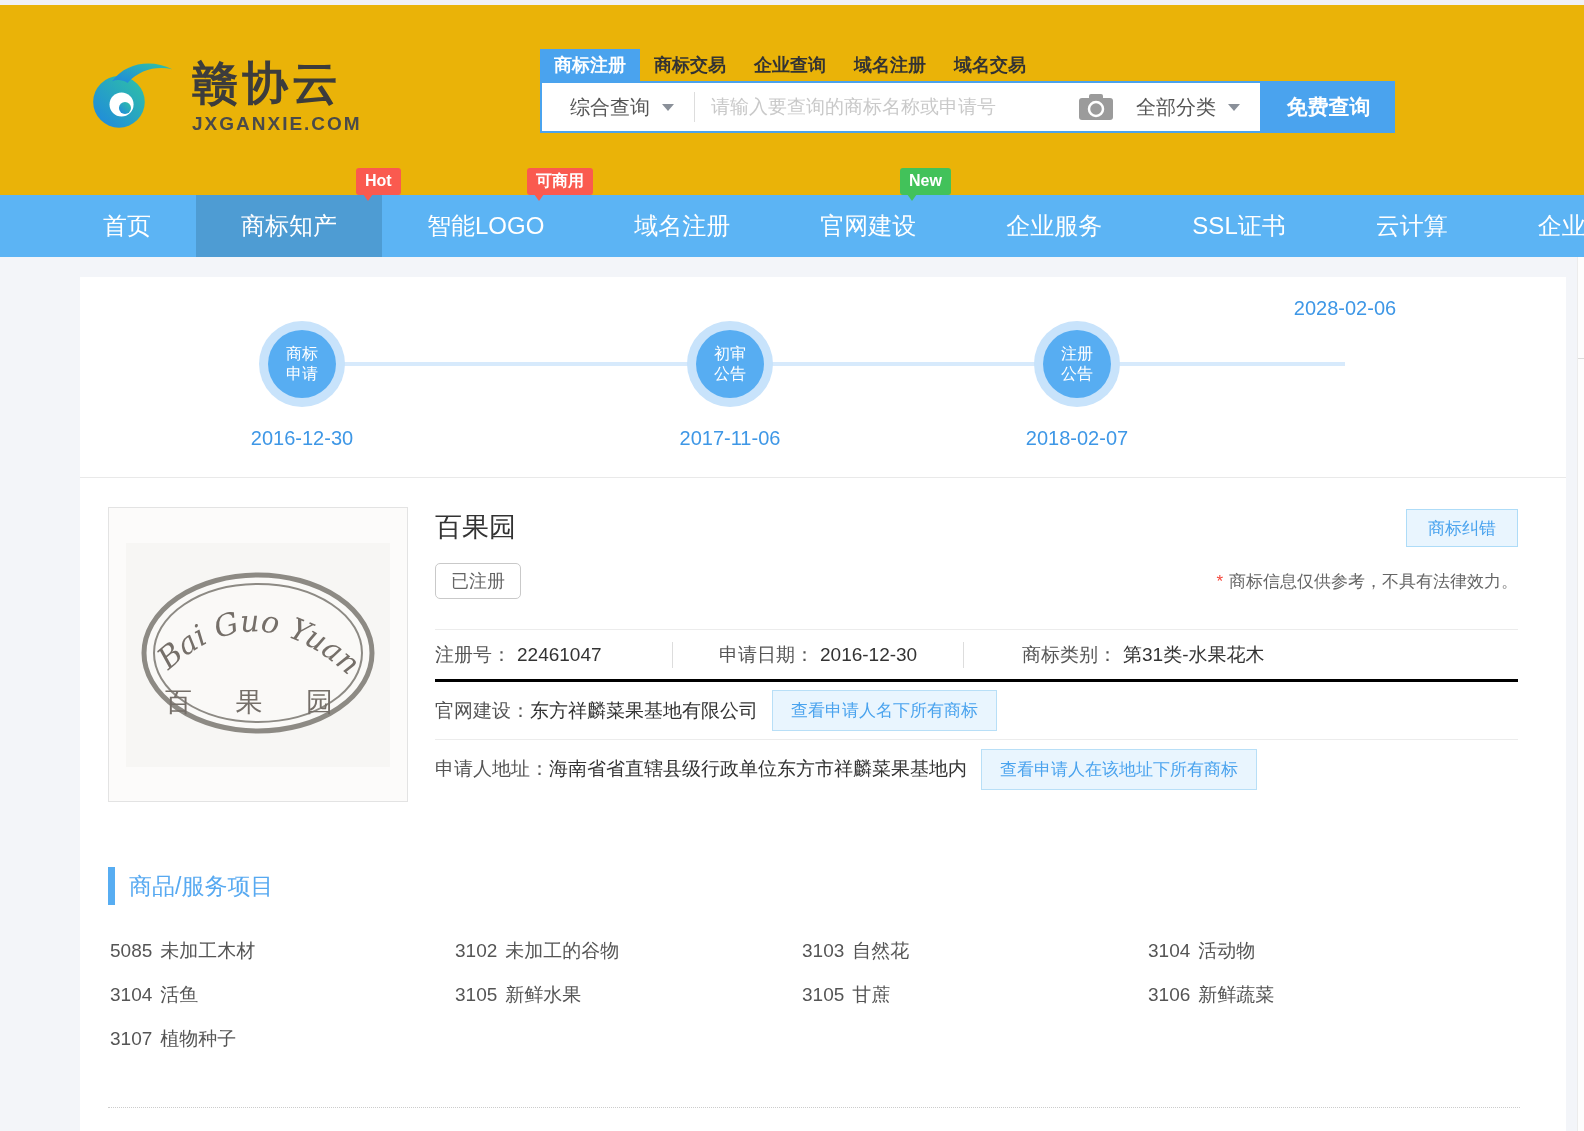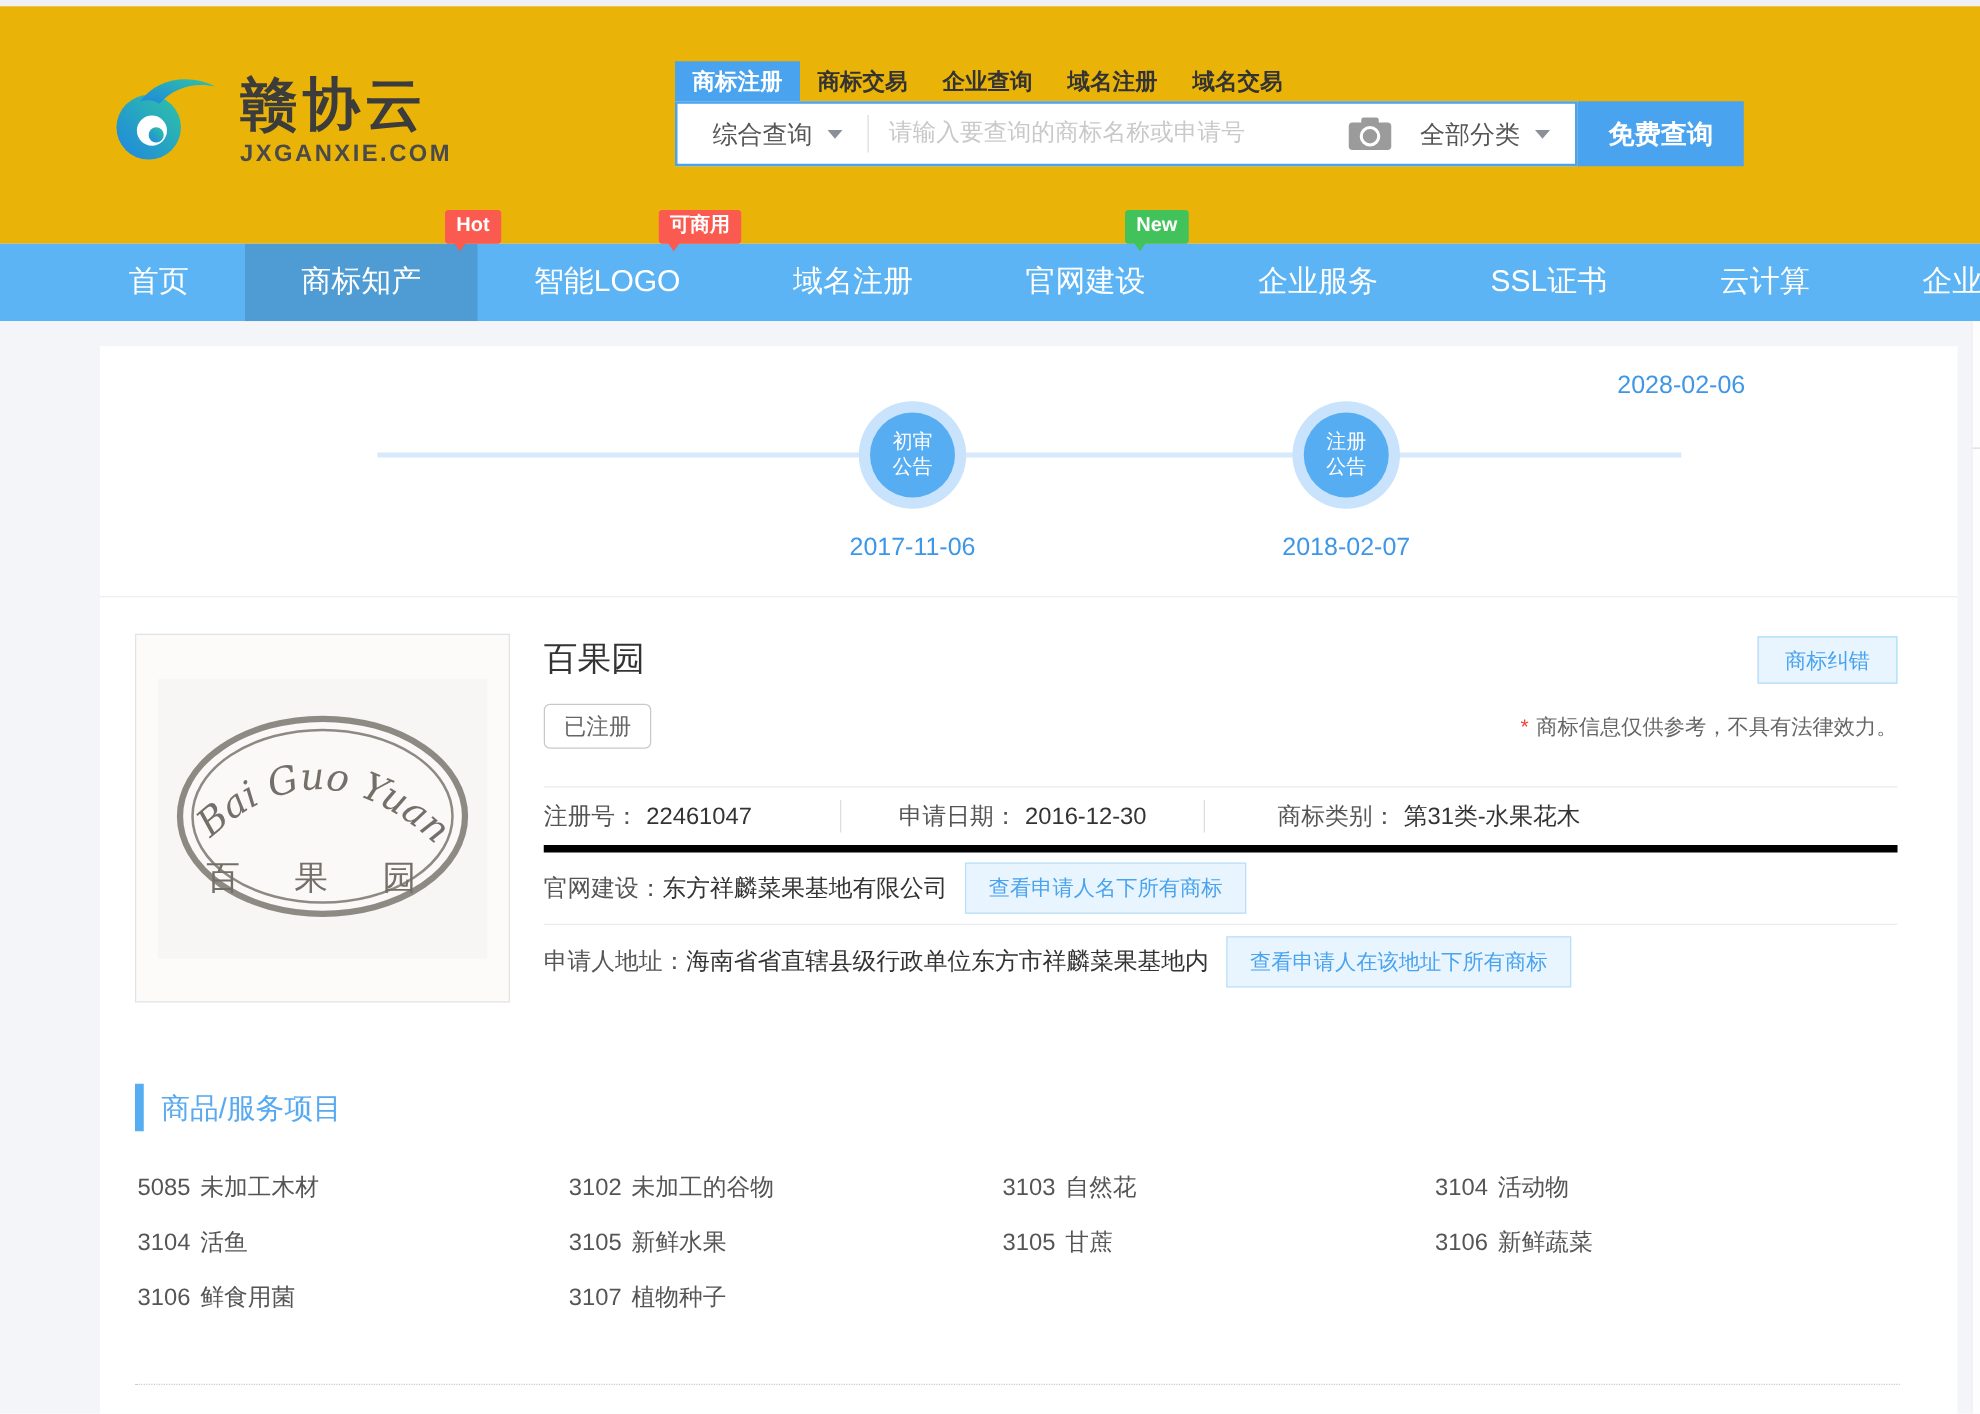--- a/index.html
+++ b/index.html
@@ -69,21 +69,21 @@
   .tm-row1 { display:flex; justify-content:space-between; align-items:flex-start; margin-top:31px; }
   .tm-title { font-size:27px; color:#333; }
   .tm-correct { width:112px; height:38px; background:#e9f5fe; border:1px solid #aedcf8; color:#4aa3ee;
     font-size:17px; cursor:pointer; font-family:inherit; }
   .tm-row2 { display:flex; justify-content:space-between; align-items:center; margin-top:16px; }
   .tm-status { display:inline-block; border:1px solid #c9c9c9; border-radius:5px; padding:5px 15px;
     font-size:18px; color:#666; }
   .tm-disclaimer { font-size:17px; color:#666; }
   .tm-disclaimer .star { color:#f4453a; margin-right:6px; }
   .tm-fields { display:flex; align-items:center; height:53px; margin-top:30px;
-    border-top:1px solid #ececec; border-bottom:6px solid #000000; font-size:19px; }
+    border-top:1px solid #ececec; border-bottom:3px solid #000000; font-size:19px; }
   .tm-field .lbl { color:#555; } .tm-field .val { color:#333; margin-left:6px; }
   .f1 { width:237px; } .f2 { width:290px; padding-left:46px; } .f3 { padding-left:58px; }
   .fsep { width:1px; height:26px; background:#ddd; }
   .tm-line { display:flex; align-items:center; height:58px; border-bottom:1px solid #ececec; font-size:19px; }
   .tm-line:last-of-type { border-bottom:none; }
   .tm-line .lbl { color:#555; } .tm-line .val { color:#333; }
   .mini-btn { margin-left:14px; background:#e9f5fe; border:1px solid #b8dff7; color:#4aa3ee;
     font-size:17px; padding:8px 18px; cursor:pointer; font-family:inherit; }
 
   
@@ -169,20 +169,29 @@
   </ul>
   <span class="nav-badge badge-red" style="left:356px">Hot</span>
   <span class="nav-badge badge-red" style="left:527px">可商用</span>
   <span class="nav-badge badge-green" style="left:900px">New</span>
 </nav>
 
 <div class="main">
 
   <section class="card timeline-card">
     <div class="tl-line"></div>
+    <div class="tl-step" style="left:142px">
+      <div class="tl-circle">
+        <div class="tl-inner">
+            <span>商标</span>
+            <span>申请</span>
+          </div>
+      </div>
+      <div class="tl-date">2016-12-30</div>
+    </div>
     <div class="tl-step" style="left:570px">
       <div class="tl-circle">
         <div class="tl-inner">
             <span>初审</span>
             <span>公告</span>
           </div>
       </div>
       <div class="tl-date">2017-11-06</div>
     </div>
     <div class="tl-step" style="left:917px">
@@ -255,21 +264,20 @@
     </div>
     <div class="svc-grid">
       <div class="svc"><span class="code">5085</span><span>未加工木材</span></div>
       <div class="svc"><span class="code">3102</span><span>未加工的谷物</span></div>
       <div class="svc"><span class="code">3103</span><span>自然花</span></div>
       <div class="svc"><span class="code">3104</span><span>活动物</span></div>
       <div class="svc"><span class="code">3104</span><span>活鱼</span></div>
       <div class="svc"><span class="code">3105</span><span>新鲜水果</span></div>
       <div class="svc"><span class="code">3105</span><span>甘蔗</span></div>
       <div class="svc"><span class="code">3106</span><span>新鲜蔬菜</span></div>
-      <div class="svc"><span class="code">3106</span><span>鲜食用菌</span></div>
       <div class="svc"><span class="code">3107</span><span>植物种子</span></div>
     </div>
     <div class="dotted"></div>
   </section>
 </div>
 
 <div class="scrollbar">
   <div class="thumb-end"></div>
 </div>
 

